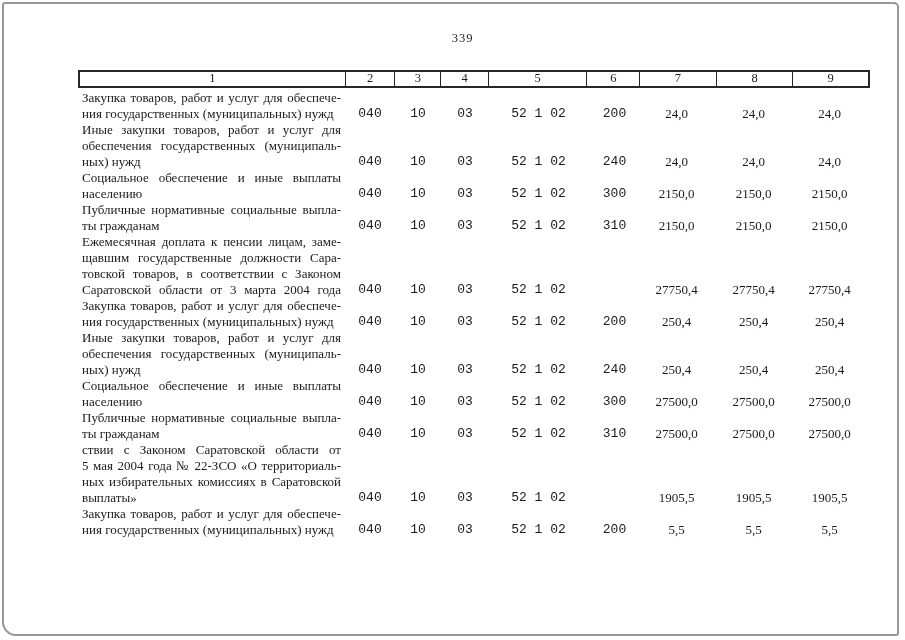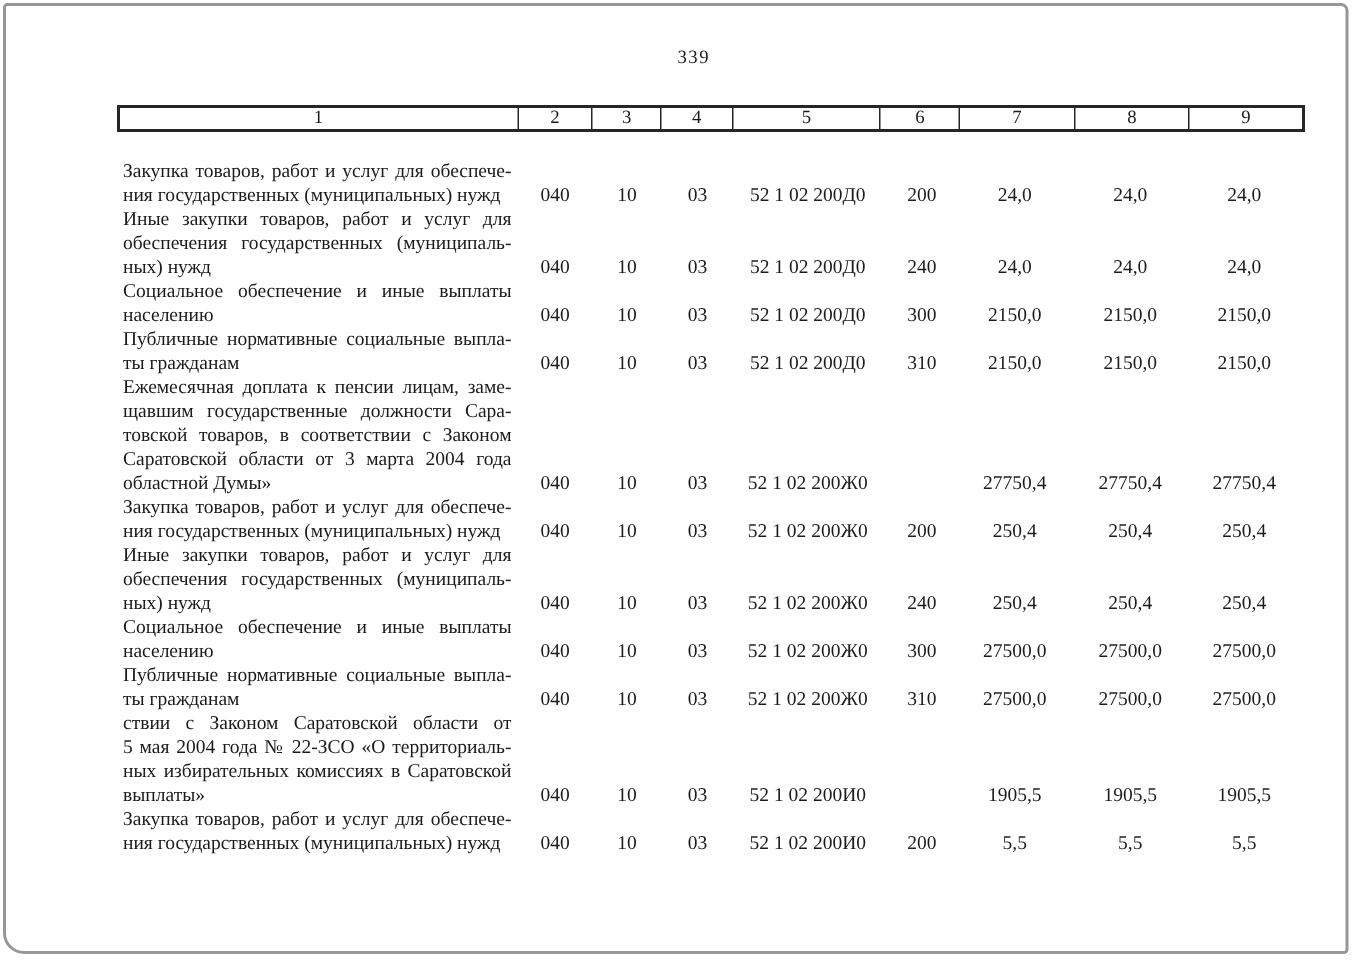--- a/index.html
+++ b/index.html
@@ -59,21 +59,21 @@
     flex: 0 1 auto;
     box-sizing: border-box;
     height: 14px;
     line-height: 13px;
     text-align: center;
     font-size: 12.5px;
     border-right: 1px solid #262626;
   }
   .hc:last-child { border-right: none; }
 
-  .tbody { margin-top: 18px; }
+  .tbody { margin-top: 2px; }
 
   .trow {
     display: flex;
     align-items: flex-end;
   }
   .c {
     flex: 0 0 auto;
     box-sizing: border-box;
   }
 
@@ -100,21 +100,21 @@
     white-space: normal;
   }
   .ln.last { text-align-last: left; }
 
   .bc {
     height: 16px;
     line-height: 16px;
     font-size: 13px;
     overflow: hidden;
   }
-  .ctr { text-align: center; }
+  .ctr { text-align: center; font-family: Liberation Mono, monospace; }
   .rt  { text-align: center; padding-right: 6px; }
 </style>
 </head>
 <body>
 
 <div class="page-frame"></div>
 
 <div class="page-number">339</div>
 
 <div class="doc">
@@ -186,21 +186,20 @@
     <div class="c bc c7 rt">2150,0</div>
     <div class="c bc c8 rt">2150,0</div>
     <div class="c bc c9 rt">2150,0</div>
   </div>
       <div class="trow">
     <div class="c c1">
           <div class="ln">Ежемесячная доплата к пенсии лицам, заме-</div>
           <div class="ln">щавшим государственные должности Сара-</div>
           <div class="ln">товской товаров, в соответствии с Законом</div>
           <div class="ln">Саратовской области от 3 марта 2004 года</div>
-          <div class="ln last">областной Думы»</div>
         </div>
     <div class="c bc c2 ctr">040</div>
     <div class="c bc c3 ctr">10</div>
     <div class="c bc c4 ctr">03</div>
     <div class="c bc c5 ctr">52 1 02 200Ж0</div>
     <div class="c bc c6 ctr"></div>
     <div class="c bc c7 rt">27750,4</div>
     <div class="c bc c8 rt">27750,4</div>
     <div class="c bc c9 rt">27750,4</div>
   </div>

